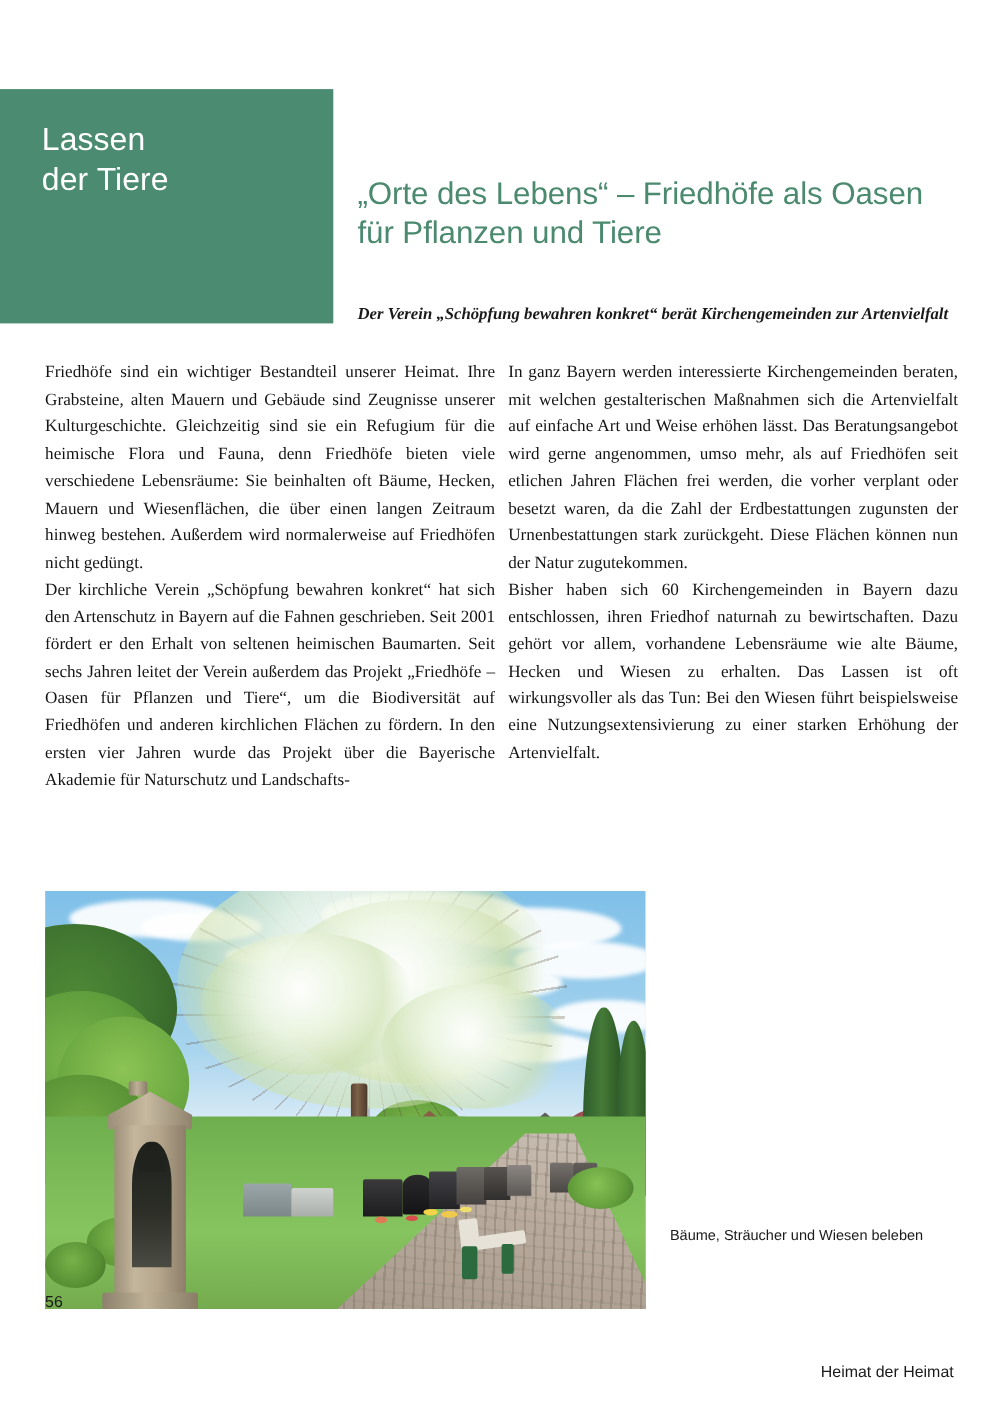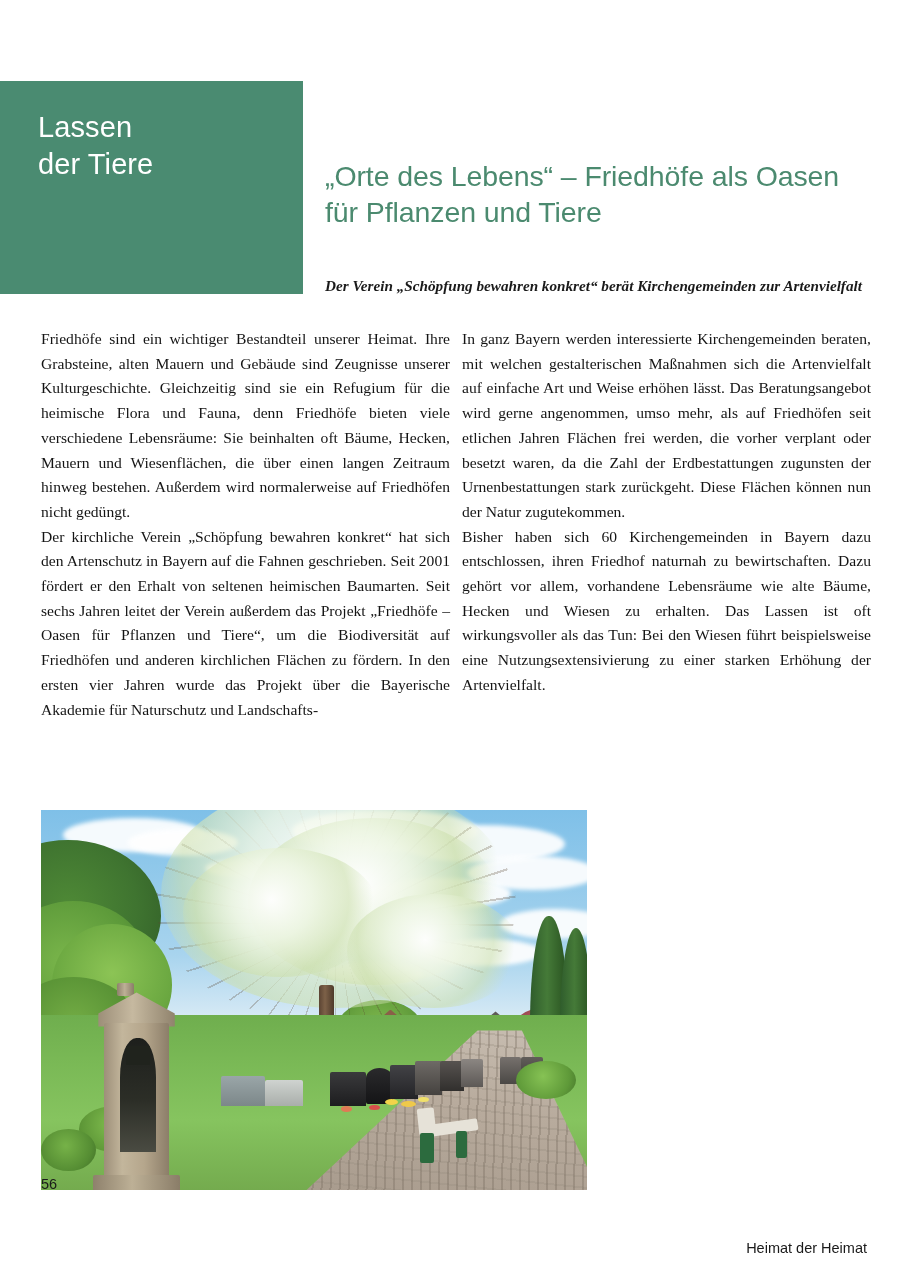--- a/index.html
+++ b/index.html
@@ -318,16 +318,17 @@
     <div class="shrine-cap" style="left:9.5%; top:96%;  width:16%;  height:5%;"></div>
 
     <div class="bench-seat" style="left:70%; top:82%;  width:10%;  height:3.2%; transform:rotate(-8deg);"></div>
     <div class="bench-seat" style="left:69%; top:78.5%;width:3.2%; height:7%;  transform:rotate(-6deg);"></div>
     <div class="bench-leg" style="left:69.5%;top:85%; width:2.4%; height:8%;"></div>
     <div class="bench-leg" style="left:76%; top:84.5%;width:2%;   height:7%;"></div>
   </div>
 </div>
 
 <div class="caption">
+  <div>Bäume, Sträucher und Wiesen beleben</div>
 </div>
 
 <div class="footer-page">56</div>
 <div class="footer-section">Heimat der Heimat</div>
 
 </body></html>

